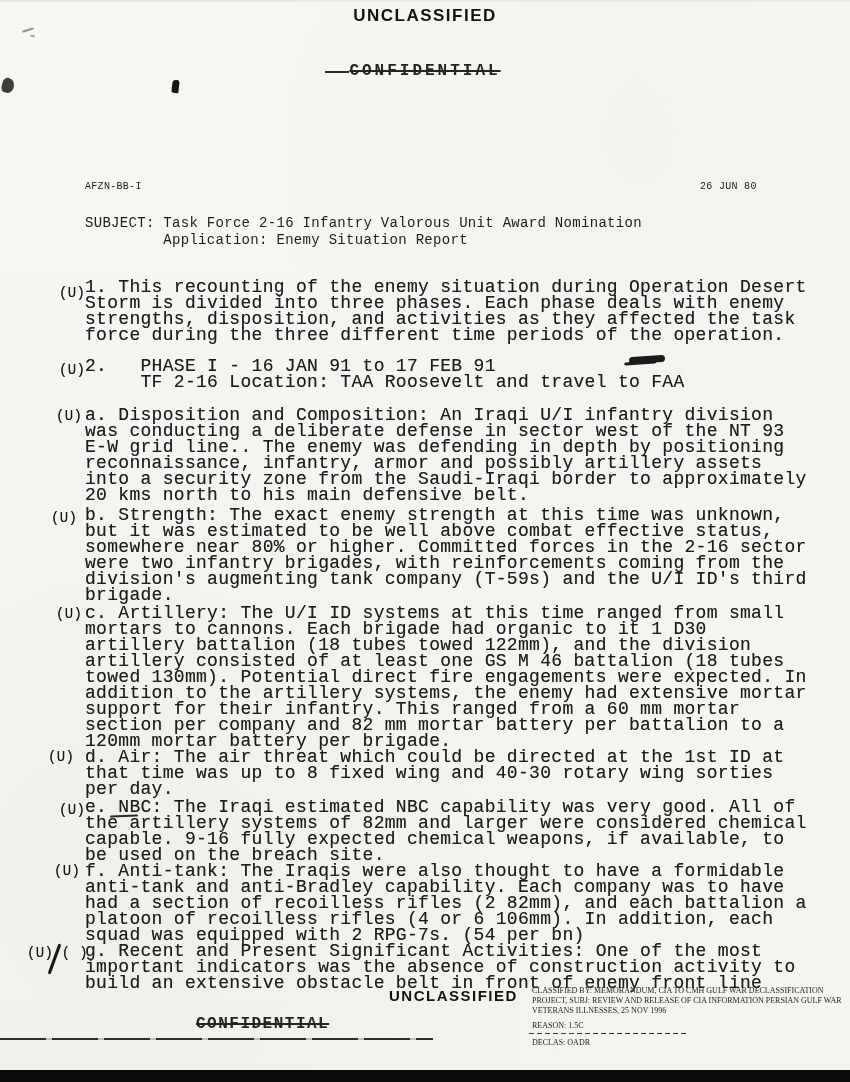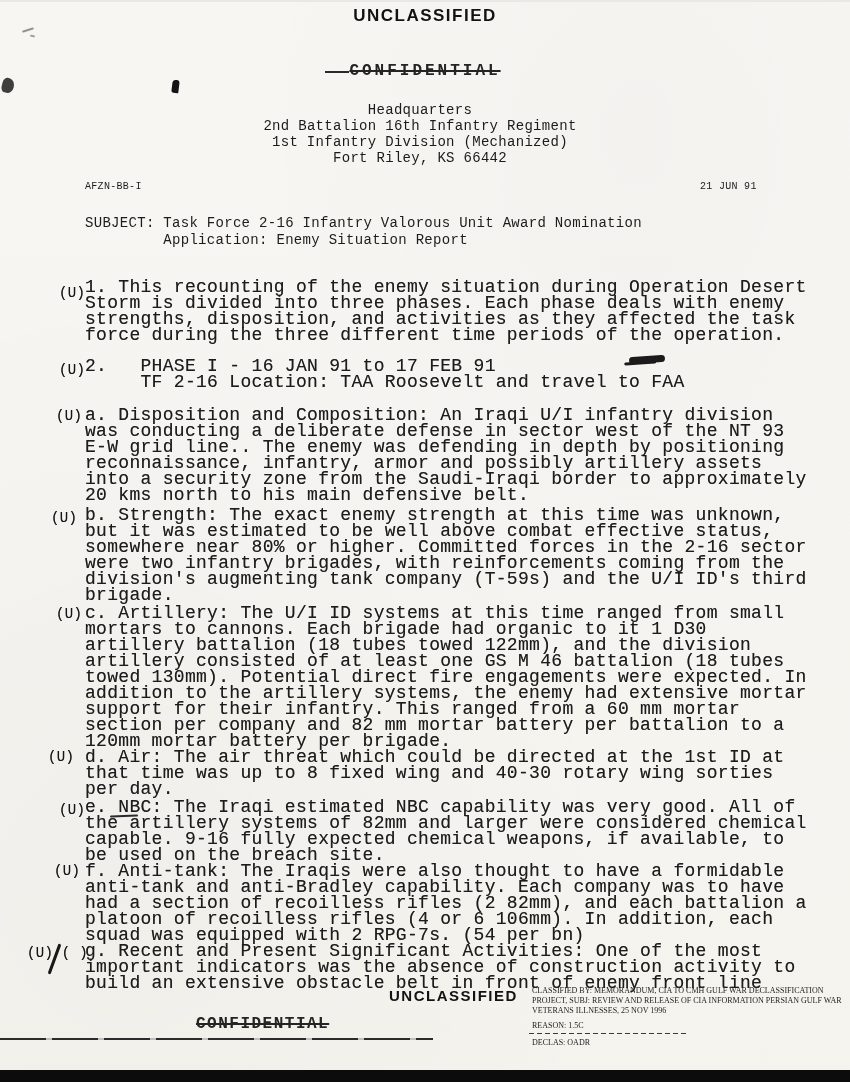--- a/index.html
+++ b/index.html
@@ -113,27 +113,23 @@
   <div class="artifact pencil-2"></div>
   <div class="artifact blob-left"></div>
   <div class="artifact mark-quote"></div>
   <div class="artifact smear-right"></div>
   <div class="artifact nbc-underline"></div>
   <div class="artifact g-slash"></div>
 
   <div class="banner-top">UNCLASSIFIED</div>
   <div class="conf-top"><span class="strike">CONFIDENTIAL</span></div>
 
-  <div class="letterhead">Headquarters
-2nd Battalion 16th Infantry Regiment
-1st Infantry Division (Mechanized)
-Fort Riley, KS 66442</div>
 
   <div class="office-symbol mono">AFZN-BB-I</div>
-  <div class="doc-date mono">21 JUN 91</div>
+  <div class="doc-date mono">26 JUN 80</div>
 
   <div class="subject">SUBJECT: Task Force 2-16 Infantry Valorous Unit Award Nomination
          Application: Enemy Situation Report</div>
 
   <div class="doc-body">
 
     <div class="para p1">
       <span class="cls-marker">(U)</span>
       <div class="para-text">1. This recounting of the enemy situation during Operation Desert
 Storm is divided into three phases. Each phase deals with enemy

